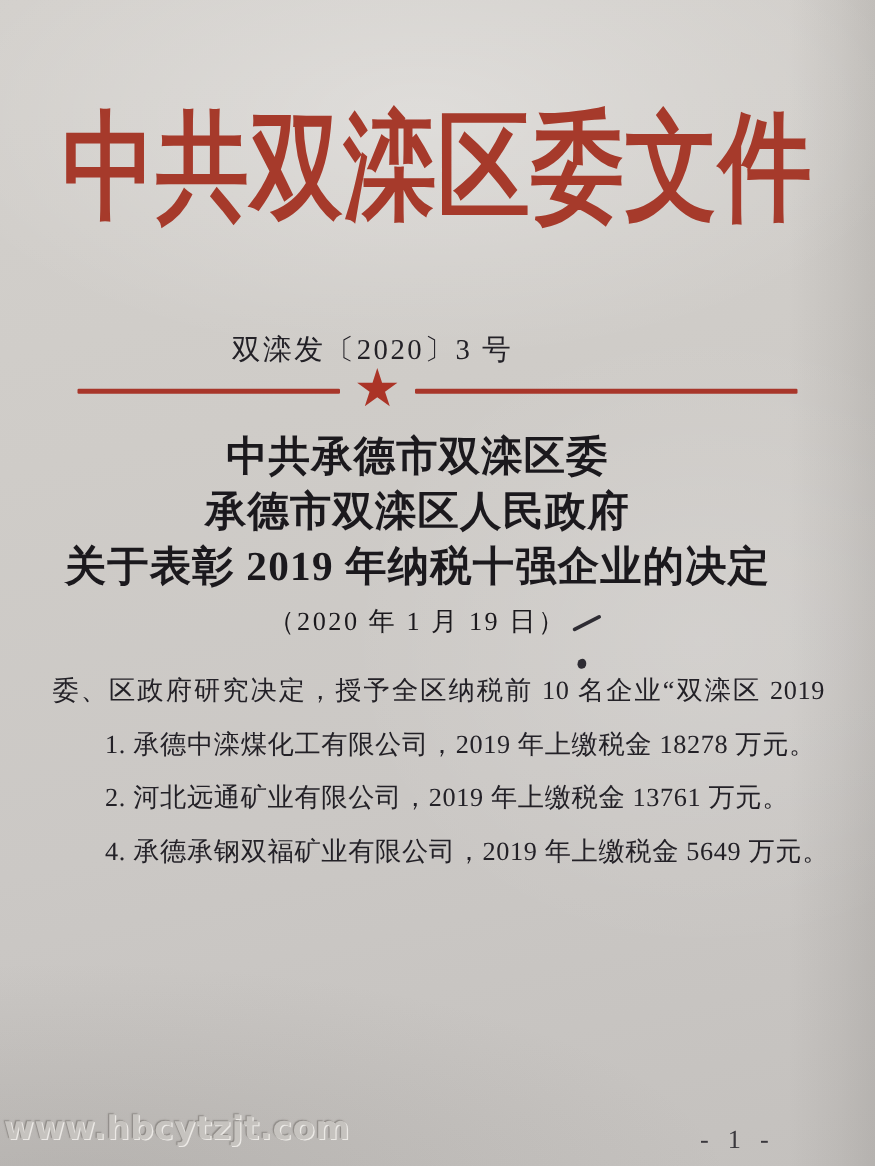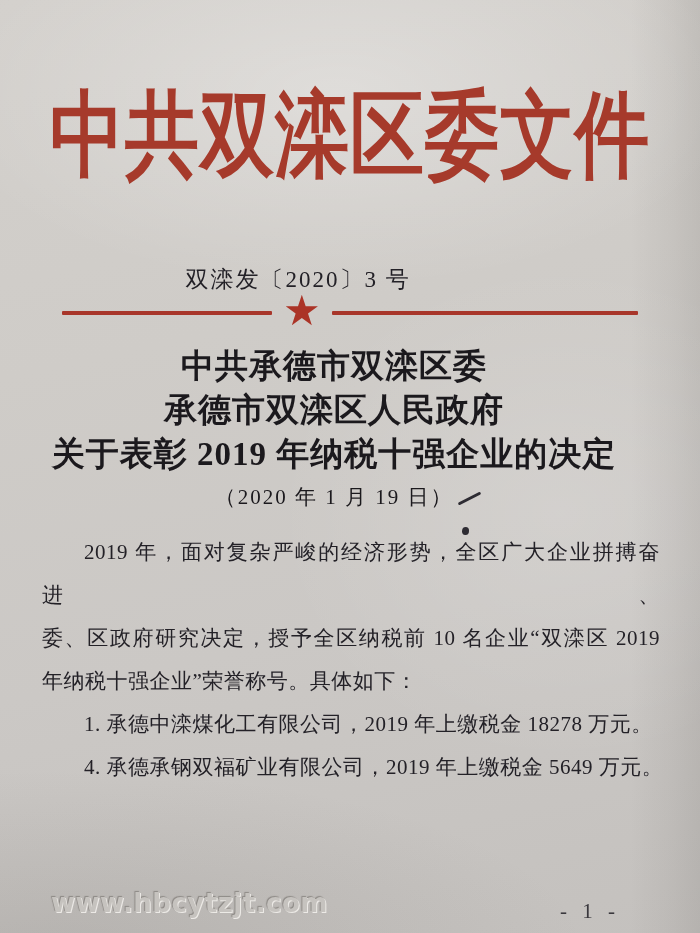--- a/index.html
+++ b/index.html
@@ -99,21 +99,20 @@
   }
 
   .watermark {
     left: 3px; top: 888px;
     font-family: "DejaVu Sans", "Liberation Sans", sans-serif;
     font-size: 26px; font-weight: bold;
     letter-spacing: 0.5px;
     color: #c6c3bf;
     text-shadow: 1px 1px 0 rgba(244,242,239,0.85), -1px -1px 1px rgba(125,121,117,0.75);
     white-space: nowrap;
-    margin-left: 48px;
   }
 
   .page-number {
     top: 899px; left: 560px;
     font-size: 21px;
     letter-spacing: 5px;
     white-space: nowrap;
   }
 </style>
 </head>
@@ -133,22 +132,21 @@
   <div class="title-line">中共承德市双滦区委</div>
   <div class="title-line">承德市双滦区人民政府</div>
   <div class="title-line">关于表彰 2019 年纳税十强企业的决定</div>
   <div class="date-line">（2020 年 1 月 19 日）</div>
 </div>
 
 <div class="abs pen-stroke" style="background: rgb(46, 44, 51);"></div>
 <div class="abs pen-dot" style="background: rgb(46, 44, 51);"></div>
 
 <div class="abs body-text" style="color: rgb(35, 33, 39);">
-    <div class="body-line indent fill">2019 年，面对复杂严峻的经济形势，全区广大企业拼搏奋进、</div>
     <div class="body-line fill">委、区政府研究决定，授予全区纳税前 10 名企业“双滦区 2019</div>
-    <div class="body-line">年纳税十强企业”荣誉称号。具体如下：</div>
     <div class="body-line indent">1. 承德中滦煤化工有限公司，2019 年上缴税金 18278 万元。</div>
+    <div class="body-line indent">2. 河北远通矿业有限公司，2019 年上缴税金 13761 万元。</div>
     <div class="body-line indent">4. 承德承钢双福矿业有限公司，2019 年上缴税金 5649 万元。</div>
   </div>
 
 <div class="abs watermark">www.hbcytzjt.com</div>
 
 <div class="abs page-number" style="color: rgb(58, 56, 61);">- 1 -</div>
 
 </body></html>

